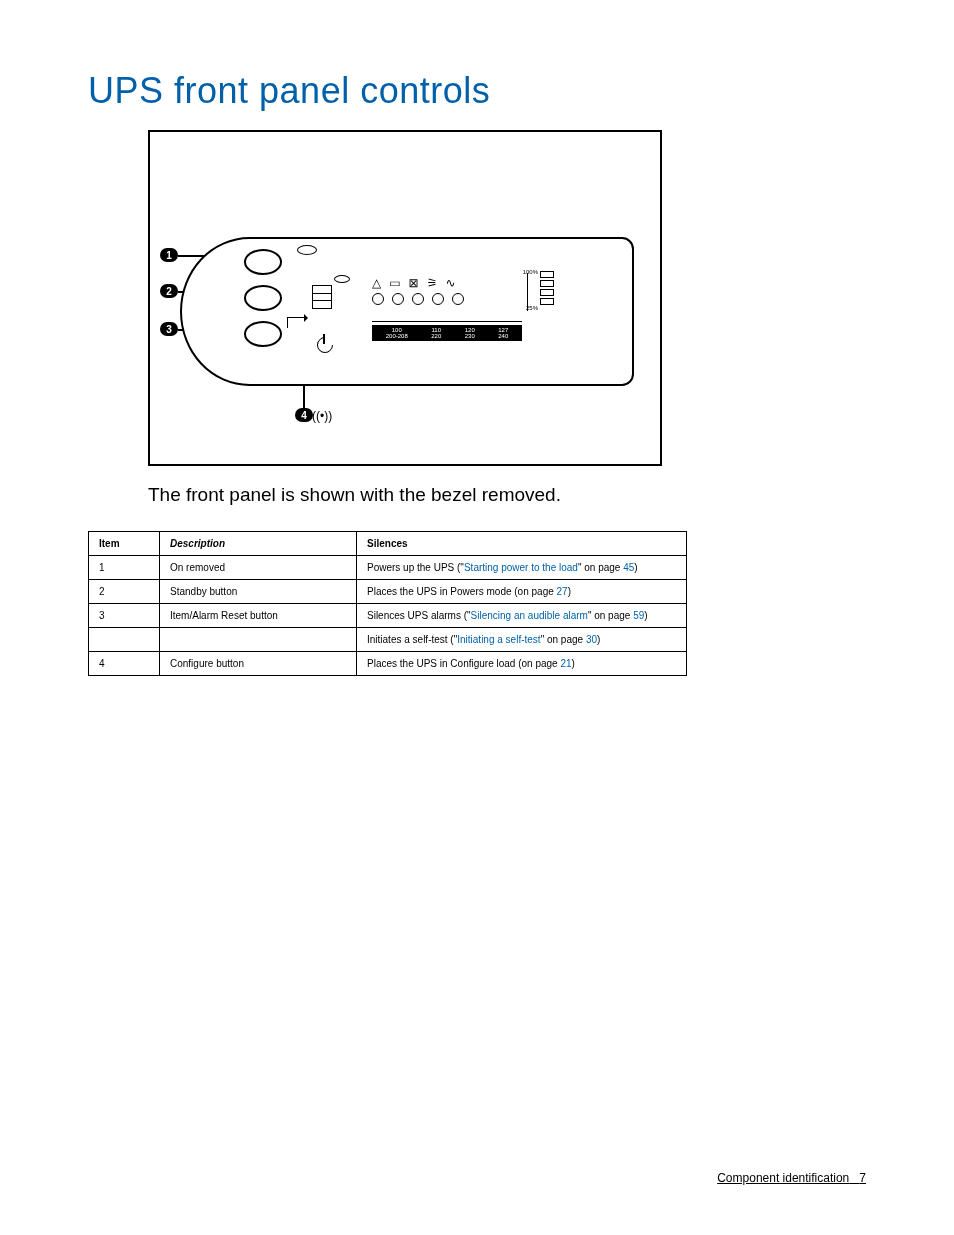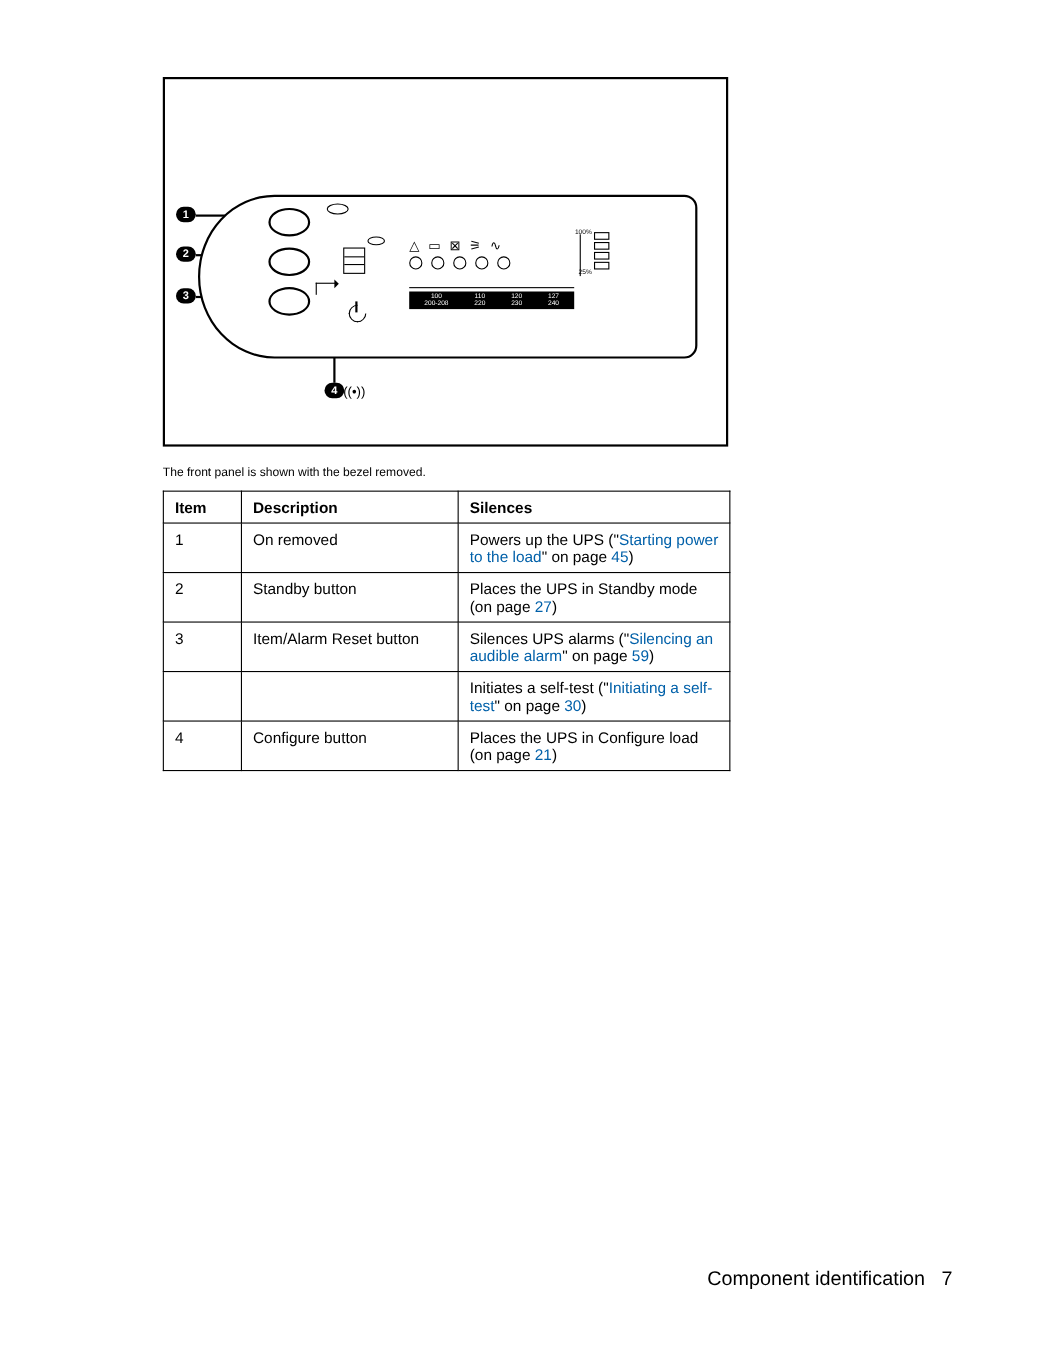--- a/index.html
+++ b/index.html
@@ -118,55 +118,56 @@
   .lead {
     position:absolute; background:#000; height:1.5px;
   }
   .l1 { left:28px; top:123px; width:66px; }
   .l2 { left:28px; top:159px; width:66px; }
   .l3 { left:28px; top:197px; width:66px; }
   .l4v { position:absolute; left:153px; top:170px; width:1.5px; height:106px; background:#000; }
   .l4h { position:absolute; left:135px; top:170px; width:18px; height:1.5px; background:#000; }
 
   .caption {
-    margin: 18px 0 10px 60px;
-    font-size: 11px;
+    margin: 18px 0 25px 60px;
+    font-size: 19px;
   }
 
   table.controls {
-    margin-left: 60px;
     border-collapse: collapse;
-    width: 516px;
-    font-size: 14px;
+    width: 599px;
+    font-size: 10px;
   }
   table.controls th, table.controls td {
     border: 1px solid #000;
     padding: 6px 10px;
     vertical-align: top;
     text-align: left;
   }
   table.controls th {
     font-weight: bold;
   }
   table.controls .col-item { width: 50px; }
-  table.controls .col-desc { width: 176px; }
+  table.controls .col-desc { width: 176px; font-style: italic; }
   a.link { color: #0060a9; text-decoration: none; }
 
   .footer {
     position: absolute;
-    bottom: 62px;
+    bottom: 50px;
     right: 88px;
-    font-size: 18px;
+    font-size: 12px;
+    text-decoration: underline;
   }
 </style>
 </head>
 <body>
 
 <div class="page">
 
+  <h1 class="title">UPS front panel controls</h1>
 
   <div class="figure-wrap">
     <div class="figure">
 
       <div class="badge b1">1</div>
       <div class="lead l1"></div>
       <div class="badge b2">2</div>
       <div class="lead l2"></div>
       <div class="badge b3">3</div>
       <div class="lead l3"></div>
@@ -236,21 +237,21 @@
     </thead>
     <tbody>
       <tr>
         <td>1</td>
         <td>On removed</td>
         <td><span>Powers up the UPS ("</span><a class="link">Starting power to the load</a><span>" on page </span><a class="link">45</a><span>)</span></td>
       </tr>
       <tr>
         <td>2</td>
         <td>Standby button</td>
-        <td><span>Places the UPS in Standby mode (on page </span><a class="link">27</a><span>)</span></td>
+        <td><span>Places the UPS in Powers mode (on page </span><a class="link">27</a><span>)</span></td>
       </tr>
       <tr>
         <td>3</td>
         <td>Item/Alarm Reset button</td>
         <td><span>Silences UPS alarms ("</span><a class="link">Silencing an audible alarm</a><span>" on page </span><a class="link">59</a><span>)</span></td>
       </tr>
       <tr>
         <td></td>
         <td></td>
         <td><span>Initiates a self-test ("</span><a class="link">Initiating a self-test</a><span>" on page </span><a class="link">30</a><span>)</span></td>

